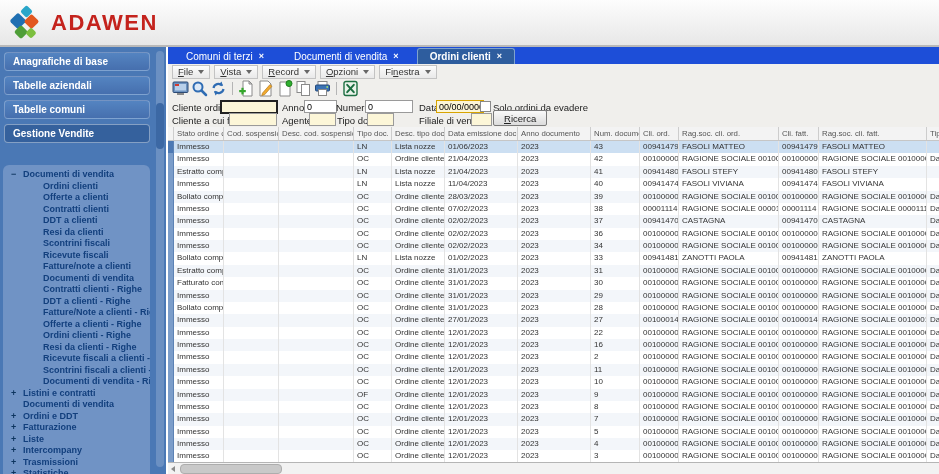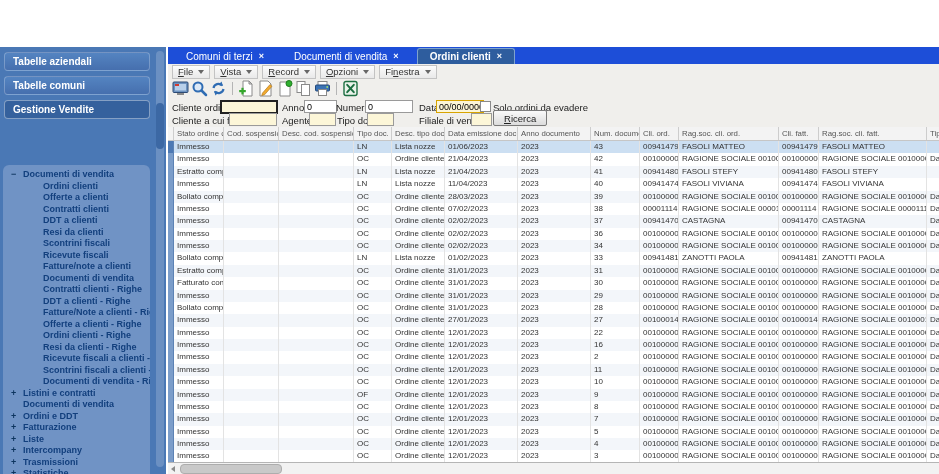--- a/index.html
+++ b/index.html
@@ -77,23 +77,36 @@
   .hs-arrow{position:absolute;left:3px;top:3px;width:0;height:0;border-top:3px solid transparent;
             border-bottom:3px solid transparent;border-right:4px solid #8a8a8a;cursor:pointer;}
   .hs-thumb{position:absolute;left:12px;top:1px;width:100px;height:8px;background:#c9c9c9;
             border:1px solid #adadad;border-radius:4px;cursor:pointer;}
 </style>
 </head>
 <body>
 
 <div class="app">
 
+  <header class="topbar">
+    <div class="logo">
+      <div class="logo-mark">
+        <span class="dm d1"></span>
+          <span class="dm d2"></span>
+          <span class="dm d3"></span>
+        <span class="dm d4"></span>
+          <span class="dm d5"></span>
+      </div>
+      <span class="logo-text">ADAWEN</span>
+    </div>
+  </header>
 
   <nav class="sidebar">
     <div id="side-sections">
+        <div class="side-item">Anagrafiche di base</div>
         <div class="side-item">Tabelle aziendali</div>
         <div class="side-item">Tabelle comuni</div>
         <div class="side-item active">Gestione Vendite</div>
       </div>
     <div class="tree-panel" id="tree-panel">
         <div class="tree-row"><span class="tree-glyph">−</span><span class="tree-root-label">Documenti di vendita</span></div>
         <div class="tree-row tree-child">Ordini clienti</div>
         <div class="tree-row tree-child">Offerte a clienti</div>
         <div class="tree-row tree-child">Contratti clienti</div>
         <div class="tree-row tree-child">DDT a clienti</div>

